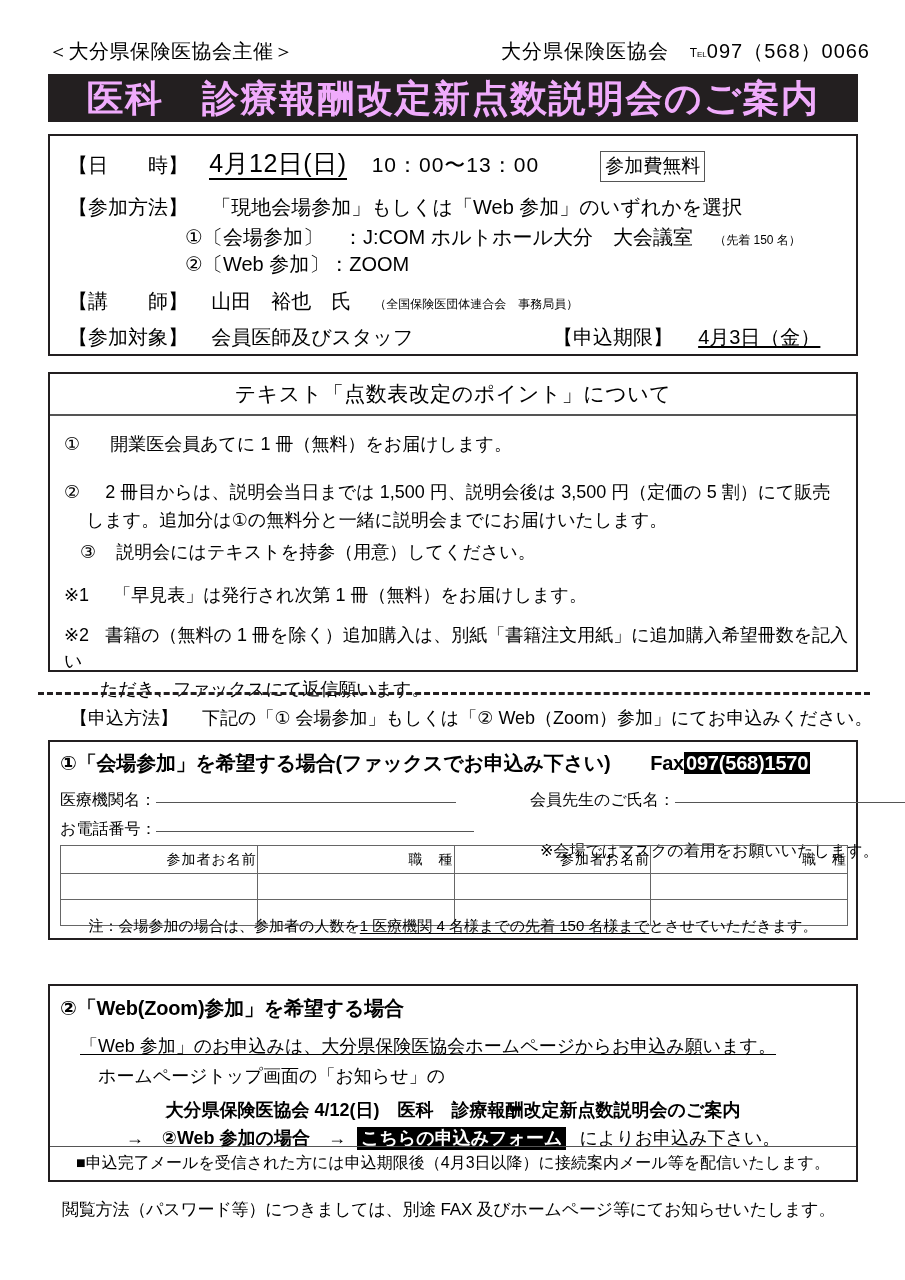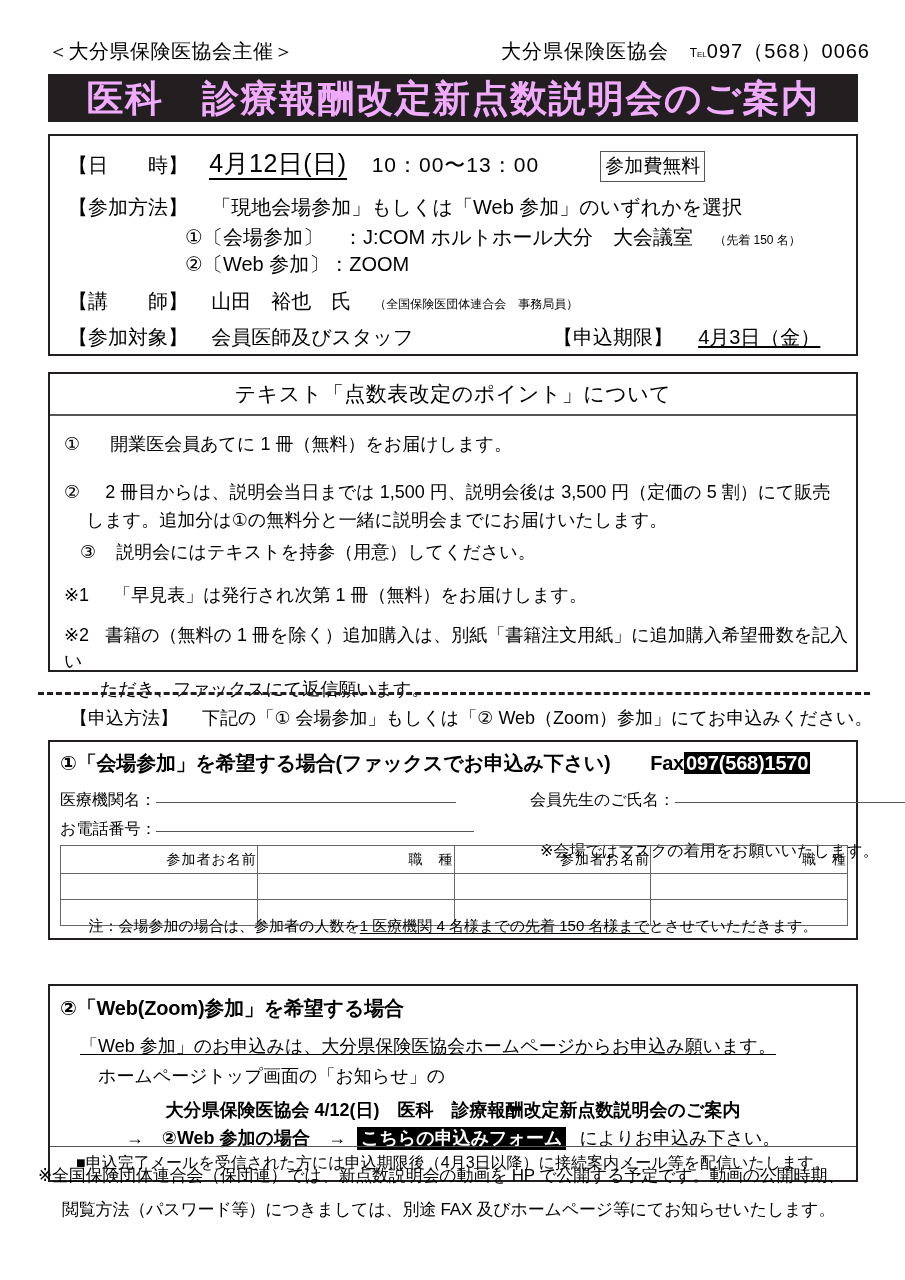--- a/index.html
+++ b/index.html
@@ -434,16 +434,15 @@
 
     <div class="web-center" style="top:140px;">
       <span>→　②Web 参加の場合　→</span>
       <span style="display:inline-block;width:6px"></span><span class="form-hl">こちらの申込みフォーム</span>
       <span style="display:inline-block;width:8px"></span><span style="font-weight:normal">によりお申込み下さい。</span>
     </div>
 
     <div id="web-footnote">■申込完了メールを受信された方には申込期限後（4月3日以降）に接続案内メール等を配信いたします。</div>
   </div>
 
-  <div class="bottom-note" style="left:38px; top:1164px;">※全国保険団体連合会（保団連）では、新点数説明会の動画を HP で公開する予定です。動画の公開時期、</div>
   <div class="bottom-note" style="left:62px; top:1198px;">閲覧方法（パスワード等）につきましては、別途 FAX 及びホームページ等にてお知らせいたします。</div>
 
 </div>
 
 </body></html>

